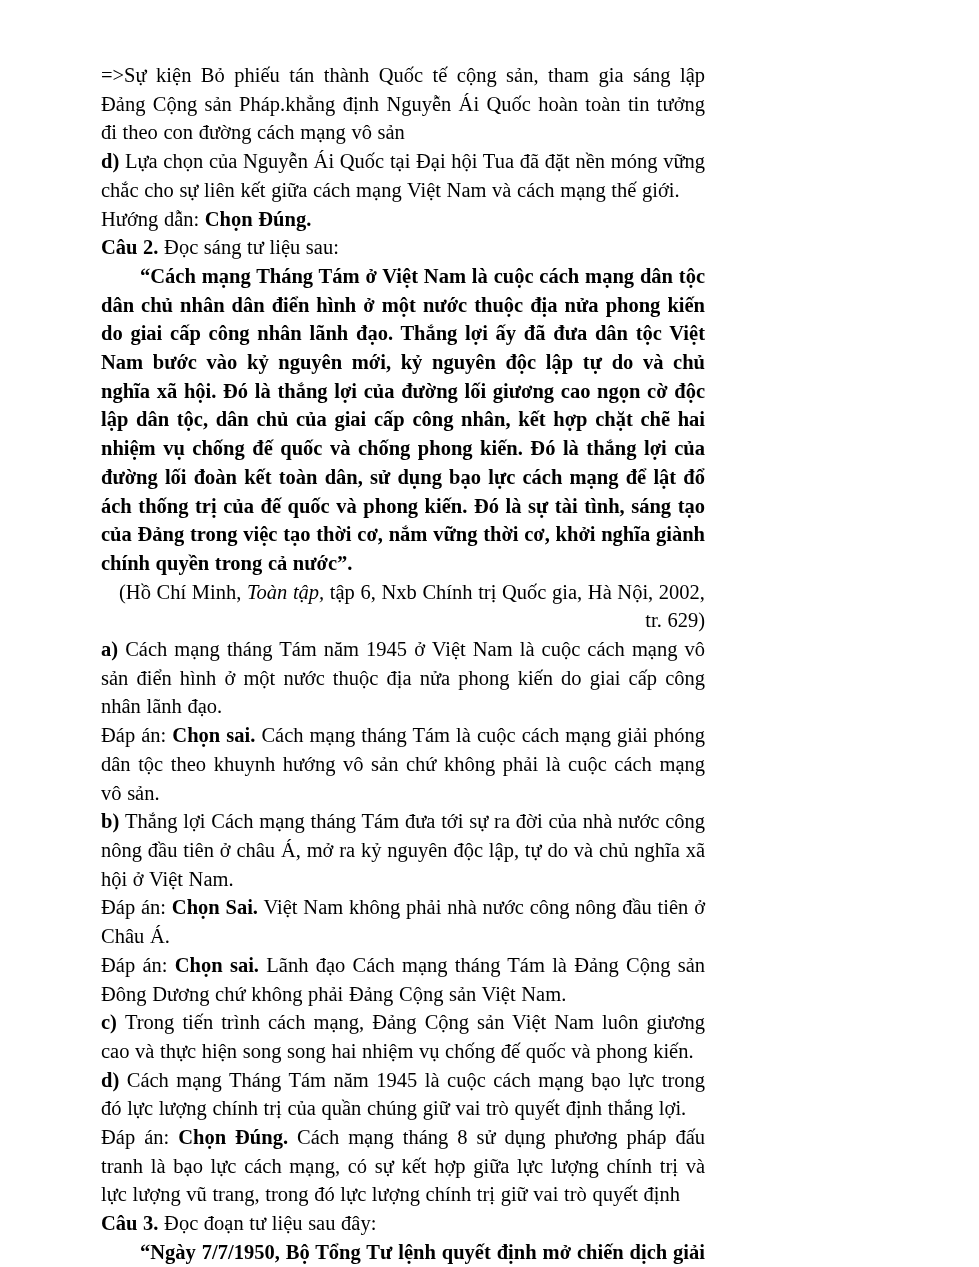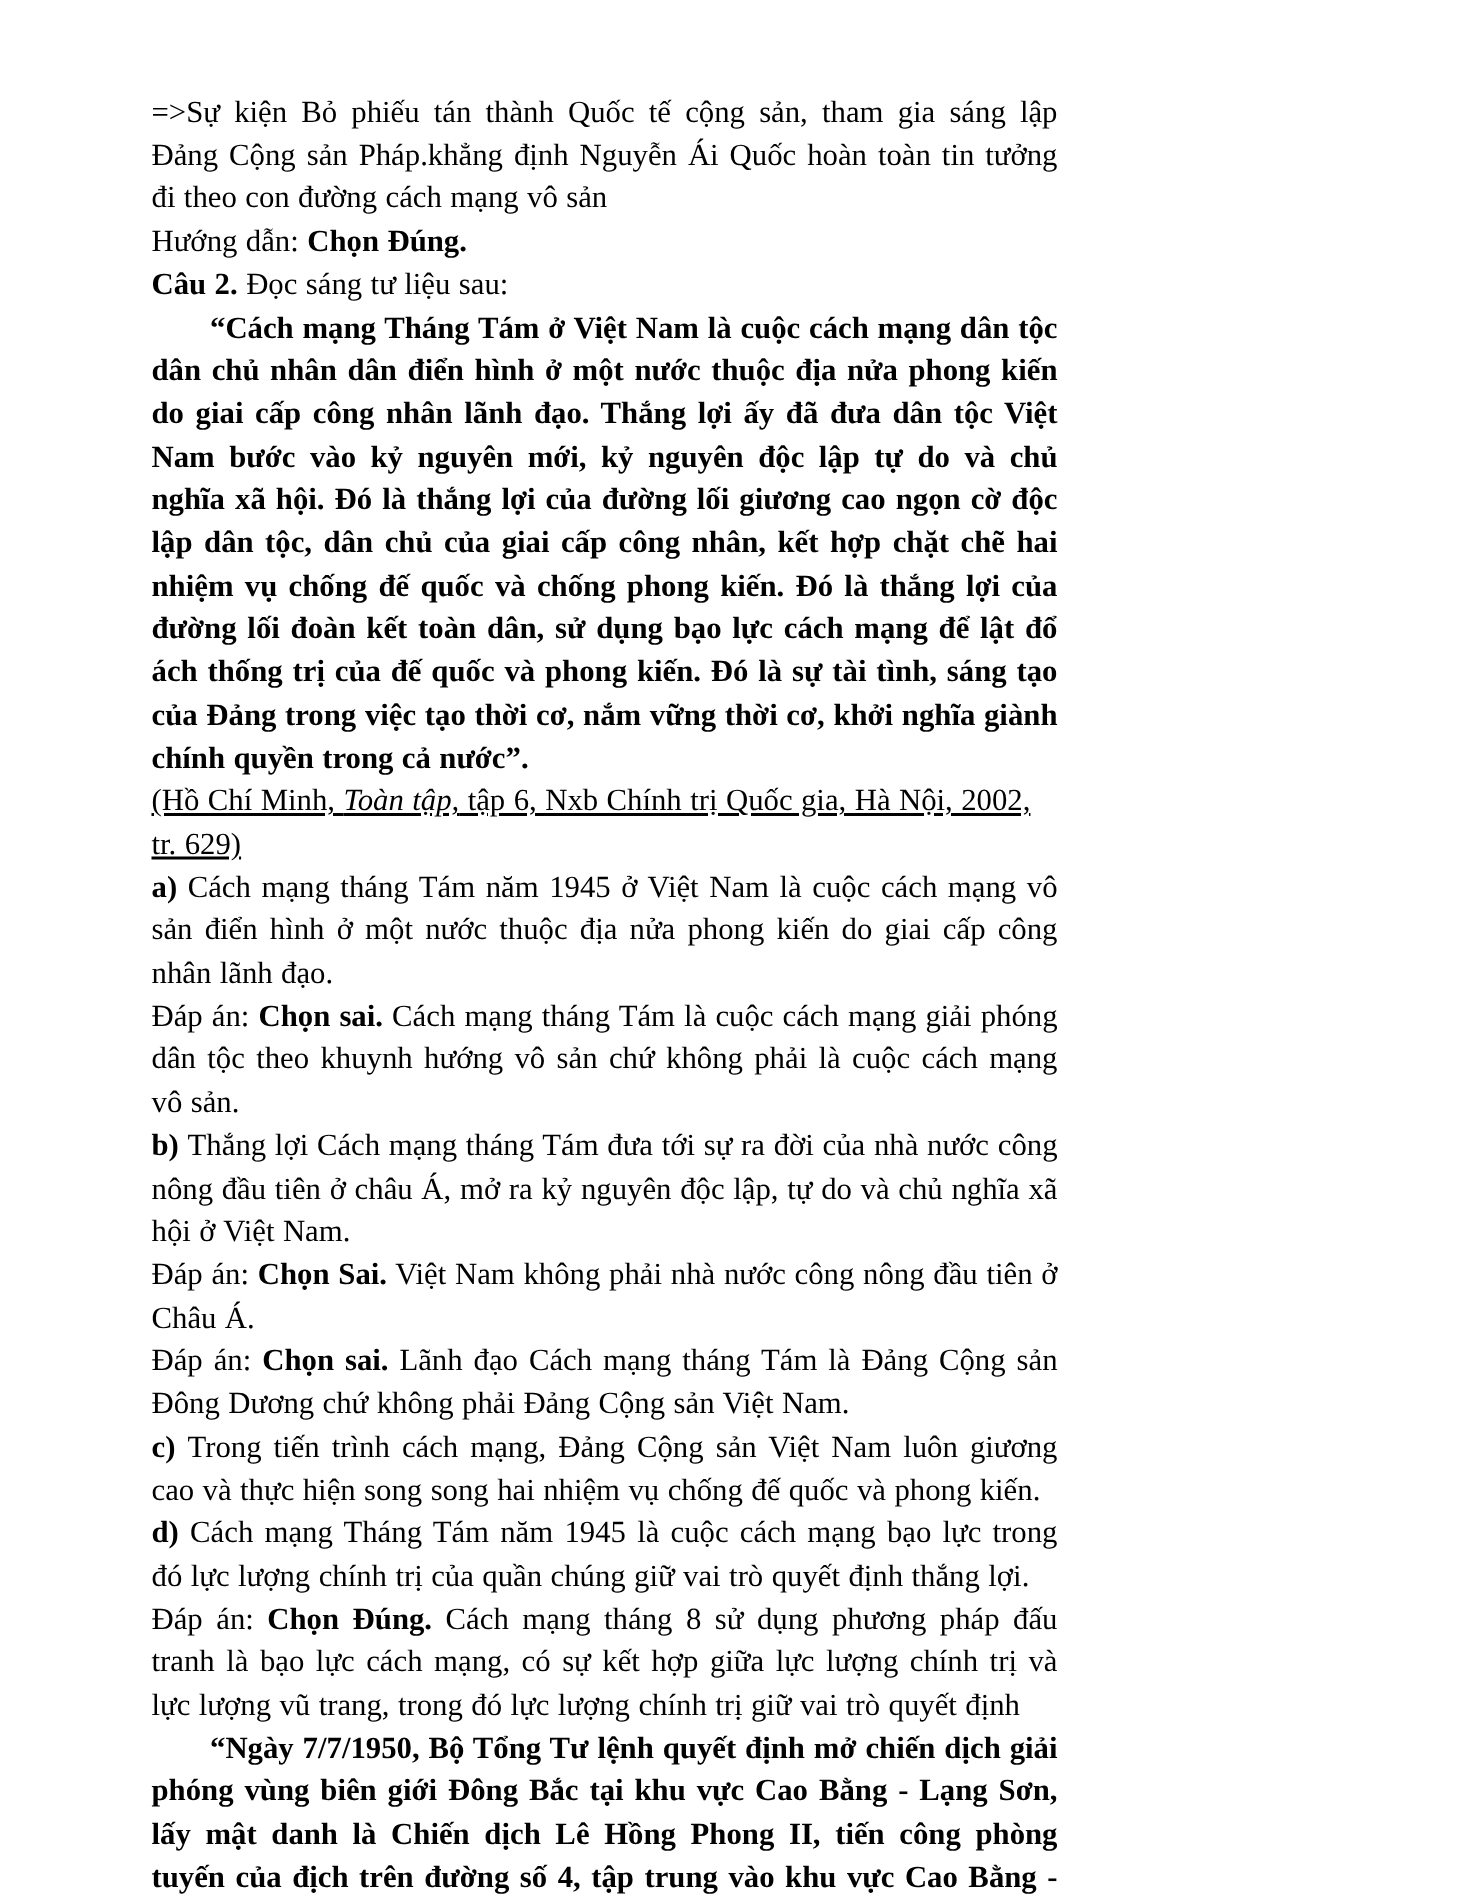--- a/index.html
+++ b/index.html
@@ -26,46 +26,47 @@
     line-height: 28.7px;
     text-align: justify;
     text-justify: inter-word;
     word-spacing: 0.5px;
   }
   .content p.indent {
     text-indent: 39px;
     font-weight: bold;
   }
   .content p.cite {
-    text-align: left;
-    text-decoration: underline;
+    text-align: right;
   }
   .bold { font-weight: bold; }
   .italic { font-style: italic; }
   .page-number {
     margin-top: 33px;
     text-align: left;
     font-size: 20px;
     line-height: 28px;
   }
 </style>
 </head>
 <body>
 
 <div class="doc">
   <div class="content">
       <p class="para"><span>=&gt;Sự kiện Bỏ phiếu tán thành Quốc tế cộng sản, tham gia sáng lập Đảng Cộng sản Pháp.khẳng định Nguyễn Ái Quốc hoàn toàn tin tưởng đi theo con đường cách mạng vô sản</span></p>
+      <p class="para"><span class="bold">d) </span><span>Lựa chọn của Nguyễn Ái Quốc tại Đại hội Tua đã đặt nền móng vững chắc cho sự liên kết giữa cách mạng Việt Nam và cách mạng thế giới.</span></p>
       <p class="para"><span>Hướng dẫn: </span><span class="bold">Chọn Đúng.</span></p>
       <p class="para"><span class="bold">Câu 2. </span><span>Đọc sáng tư liệu sau:</span></p>
       <p class="para indent"><span>“Cách mạng Tháng Tám ở Việt Nam là cuộc cách mạng dân tộc dân chủ nhân dân điển hình ở một nước thuộc địa nửa phong kiến do giai cấp công nhân lãnh đạo. Thắng lợi ấy đã đưa dân tộc Việt Nam bước vào kỷ nguyên mới, kỷ nguyên độc lập tự do và chủ nghĩa xã hội. Đó là thắng lợi của đường lối giương cao ngọn cờ độc lập dân tộc, dân chủ của giai cấp công nhân, kết hợp chặt chẽ hai nhiệm vụ chống đế quốc và chống phong kiến. Đó là thắng lợi của đường lối đoàn kết toàn dân, sử dụng bạo lực cách mạng để lật đổ ách thống trị của đế quốc và phong kiến. Đó là sự tài tình, sáng tạo của Đảng trong việc tạo thời cơ, nắm vững thời cơ, khởi nghĩa giành chính quyền trong cả nước”.</span></p>
       <p class="para cite"><span>(Hồ Chí Minh, </span><span class="italic">Toàn tập,</span><span> tập 6, Nxb Chính trị Quốc gia, Hà Nội, 2002, tr. 629)</span></p>
       <p class="para"><span class="bold">a) </span><span>Cách mạng tháng Tám năm 1945 ở Việt Nam là cuộc cách mạng vô sản điển hình ở một nước thuộc địa nửa phong kiến do giai cấp công nhân lãnh đạo.</span></p>
       <p class="para"><span>Đáp án: </span><span class="bold">Chọn sai.</span><span> Cách mạng tháng Tám là cuộc cách mạng giải phóng dân tộc theo khuynh hướng vô sản chứ không phải là cuộc cách mạng vô sản.</span></p>
       <p class="para"><span class="bold">b) </span><span>Thắng lợi Cách mạng tháng Tám đưa tới sự ra đời của nhà nước công nông đầu tiên ở châu Á, mở ra kỷ nguyên độc lập, tự do và chủ nghĩa xã hội ở Việt Nam.</span></p>
       <p class="para"><span>Đáp án: </span><span class="bold">Chọn Sai.</span><span> Việt Nam không phải nhà nước công nông đầu tiên ở Châu Á.</span></p>
       <p class="para"><span>Đáp án: </span><span class="bold">Chọn sai.</span><span> Lãnh đạo Cách mạng tháng Tám là Đảng Cộng sản Đông Dương chứ không phải Đảng Cộng sản Việt Nam.</span></p>
       <p class="para"><span class="bold">c) </span><span>Trong tiến trình cách mạng, Đảng Cộng sản Việt Nam luôn giương cao và thực hiện song song hai nhiệm vụ chống đế quốc và phong kiến.</span></p>
       <p class="para"><span class="bold">d) </span><span>Cách mạng Tháng Tám năm 1945 là cuộc cách mạng bạo lực trong đó lực lượng chính trị của quần chúng giữ vai trò quyết định thắng lợi.</span></p>
       <p class="para"><span>Đáp án: </span><span class="bold">Chọn Đúng.</span><span> Cách mạng tháng 8 sử dụng phương pháp đấu tranh là bạo lực cách mạng, có sự kết hợp giữa lực lượng chính trị và lực lượng vũ trang, trong đó lực lượng chính trị giữ vai trò quyết định</span></p>
+      <p class="para"><span class="bold">Câu 3. </span><span>Đọc đoạn tư liệu sau đây:</span></p>
       <p class="para indent"><span>“Ngày 7/7/1950, Bộ Tổng Tư lệnh quyết định mở chiến dịch giải phóng vùng biên giới Đông Bắc tại khu vực Cao Bằng - Lạng Sơn, lấy mật danh là Chiến dịch Lê Hồng Phong II, tiến công phòng tuyến của địch trên đường số 4, tập trung vào khu vực Cao Bằng - Thất Khê. Đây là chiến dịch tiến công quy mô lớn đầu tiên của quân đội ta, mang ý nghĩa chiến lược rất to lớn. Sự thành bại trong chiến dịch này có ảnh hưởng quyết định đến việc thay đổi cục diện chiến tranh,</span></p>
     </div>
   <div class="page-number">18</div>
 </div>
 
 </body></html>

